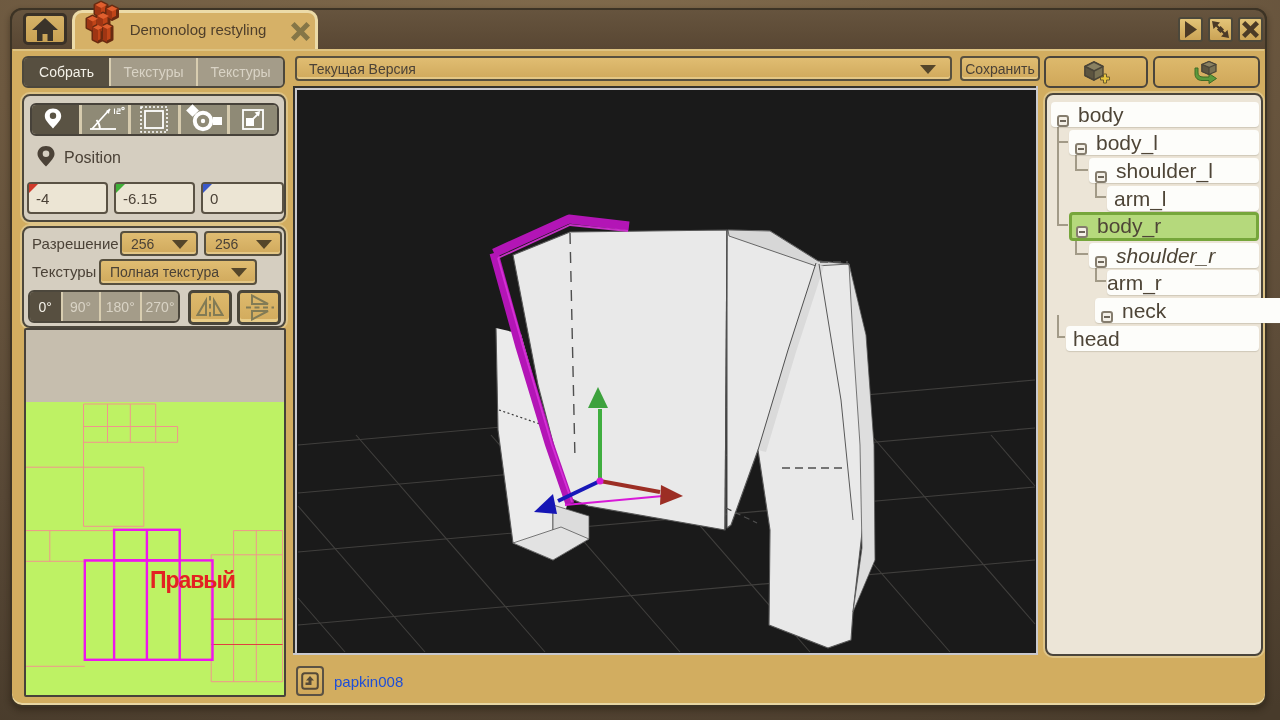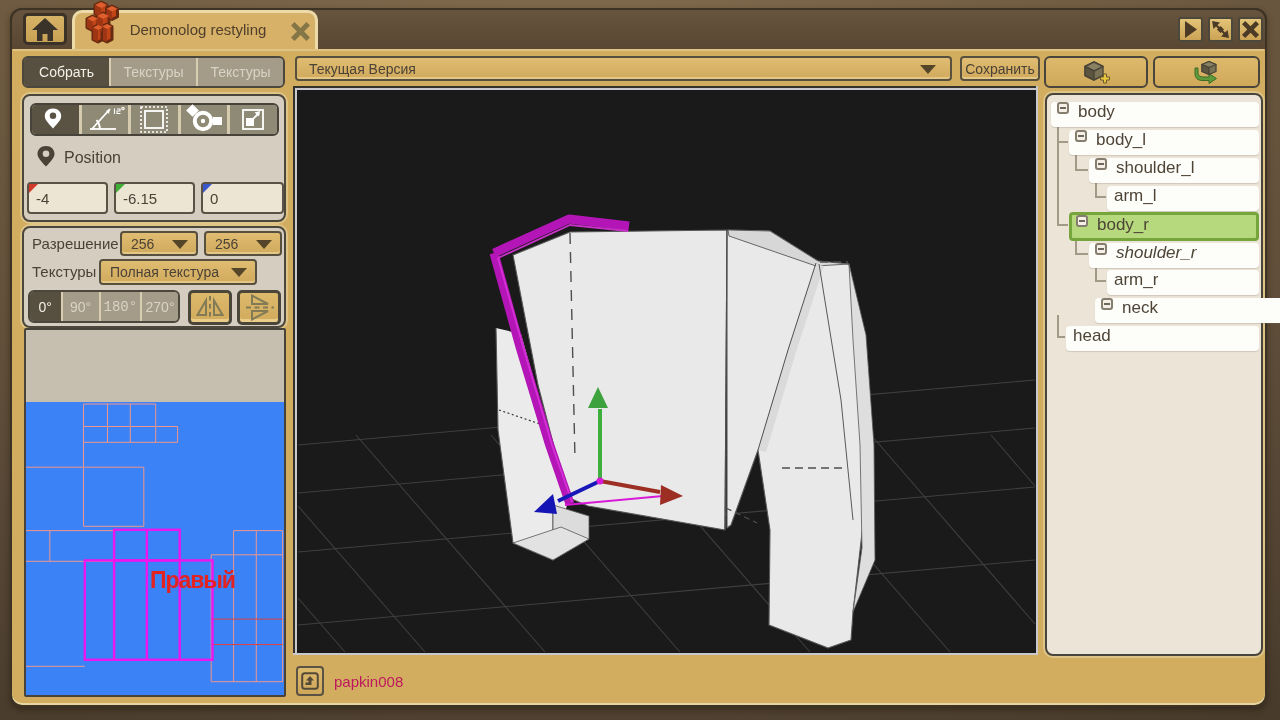--- a/index.html
+++ b/index.html
@@ -51,21 +51,21 @@
   .dd .tri { position:absolute; right:8px; top:50%; margin-top:-4px;
     width:0;height:0;border-left:8px solid transparent;border-right:8px solid transparent;
     border-top:9px solid #55462a; }
   .input {
     background:#ece5d4; border:2px solid #5a5244; border-radius:4px;
     color:#4b4237; font-size:15px; padding-left:7px;
     display:flex; align-items:center; overflow:hidden; position:absolute;
   }
   .treerow {
     position:absolute; background:#fdfdfa; border-radius:4px; height:25px;
-    display:flex; align-items:flex-start; color:#4e4537; font-size:17px;
+    display:flex; align-items:flex-end; color:#4e4537; font-size:21px;
     box-shadow:0 1px 1px rgba(120,110,90,.25);
   }
   .minus {
     width:12px; height:12px; border:2px solid #857d6e; border-radius:3px;
     background:#f4f0e7; position:relative; flex:none;
   }
   .minus:after { content:""; position:absolute; left:1px; right:1px; top:3px; height:2px; background:#6d665a; }
   .lconn { position:absolute; border-left:2px solid #a29a87; border-bottom:2px solid #a29a87; }
 </style>
 </head>
@@ -198,42 +198,42 @@
 
 <div class="abs panel" style="left:22px;top:226px;width:264px;height:102px;"></div>
 <div class="abs" style="left:32px;top:235px;color:#4b4237;font-size:15px;">Разрешение</div>
 <div class="abs dd" style="left:120px;top:231px;width:78px;height:25px;padding-left:9px;">256<span class="tri"></span></div>
 <div class="abs dd" style="left:204px;top:231px;width:78px;height:25px;padding-left:9px;">256<span class="tri"></span></div>
 <div class="abs" style="left:32px;top:263px;color:#4b4237;font-size:15px;">Текстуры</div>
 <div class="abs dd" style="left:99px;top:259px;width:158px;height:26px;padding-left:9px;">Полная текстура<span class="tri"></span></div>
 <div class="abs seg-row" style="left:28px;top:290px;width:152px;height:33px;font-size:14px;">
   <div class="seg sel" style="flex:0.85;">0°</div>
   <div class="seg">90°</div>
-  <div class="seg" style="flex:1.1;font-family:Liberation Mono, monospace;">180°</div>
+  <div class="seg" style="flex:1.1;">180°</div>
   <div class="seg">270°</div>
 </div>
 
 <div class="abs" style="left:188px;top:290px;width:44px;height:35px;background:linear-gradient(#ddb96c,#d2ab5d);border:3px solid #4a463a;border-radius:5px;box-shadow:inset 0 -3px 0 #e8cc87;"></div>
 <svg class="abs" style="left:196px;top:296px;" width="28" height="23" viewBox="0 0 28 23">
   <g stroke="#827b55" stroke-width="2" fill="none">
     <path d="M10 4.5 L10 19 L1.5 19 Z"></path>
     <path d="M18 4.5 L18 19 L26.5 19 Z"></path>
     <path d="M14 0 L14 23" stroke-dasharray="4.5 3.5"></path>
   </g>
 </svg>
 <div class="abs" style="left:237px;top:290px;width:44px;height:35px;background:linear-gradient(#ddb96c,#d2ab5d);border:3px solid #4a463a;border-radius:5px;box-shadow:inset 0 -3px 0 #e8cc87;"></div>
 <svg class="abs" style="left:244px;top:294px;" width="30" height="27" viewBox="0 0 30 27">
   <g stroke="#827b55" stroke-width="2" fill="none">
     <path d="M8 10 L8 1.5 L24 10 Z"></path>
     <path d="M8 17 L8 25.5 L24 17 Z"></path>
     <path d="M2 13.5 L30 13.5" stroke-dasharray="5 3.5"></path>
   </g>
 </svg>
 
-<div class="abs" style="left:24px;top:328px;width:262px;height:369px;border:2px solid #47423a;border-radius:2px;background:#3b82f6;overflow:hidden;">
+<div class="abs" style="left:24px;top:328px;width:262px;height:369px;border:2px solid #47423a;border-radius:2px;background:#bef264;overflow:hidden;">
   <div style="position:absolute;left:0;top:0;width:100%;height:72px;background:#c6beae;"></div>
   <svg style="position:absolute;left:-2px;top:-2px;" width="262" height="369" viewBox="24 328 262 369">
     <g stroke="#f0968c" stroke-width="1" fill="none">
       <path d="M83.5 404 L155.7 404"></path>
       <path d="M83.5 426.5 L177.6 426.5"></path>
       <path d="M83.5 442.3 L177.6 442.3"></path>
       <path d="M107.5 404 L107.5 442.3"></path>
       <path d="M130.3 404 L130.3 442.3"></path>
       <path d="M155.7 404 L155.7 442.3"></path>
       <path d="M177.6 426.5 L177.6 442.3"></path>
@@ -341,21 +341,21 @@
   <polygon points="534,512 553,494 557,514" fill="#1515b5"></polygon>
   <circle cx="600" cy="481" r="3.5" fill="#d819d8"></circle>
 </svg>
 </div>
 
 <div class="abs" style="left:296px;top:666px;width:28px;height:30px;background:linear-gradient(#ddb96c,#d0a85a);border:2px solid #5a5244;border-radius:4px;"></div>
 <svg class="abs" style="left:301px;top:672px;" width="18" height="18" viewBox="0 0 18 18">
   <rect x="1.2" y="1.2" width="15.6" height="15.6" rx="2.5" fill="none" stroke="#554a38" stroke-width="2"></rect>
   <path d="M9 4 L13 8.5 L10.5 8.5 L10.5 13 L4.5 13 L4.5 10.5 L7.5 10.5 L7.5 8.5 L5 8.5 Z" fill="#554a38"></path>
 </svg>
-<div class="abs" style="left:334px;top:673px;color:#be185d;font-size:15px;">papkin008</div>
+<div class="abs" style="left:334px;top:673px;color:#1d4ed8;font-size:15px;">papkin008</div>
 
 <div class="abs" style="left:1044px;top:56px;width:104px;height:32px;background:linear-gradient(#ddb96c,#d0a85a);border:2px solid #4a453c;border-radius:6px;"></div>
 <div class="abs" style="left:1153px;top:56px;width:107px;height:32px;background:linear-gradient(#ddb96c,#d0a85a);border:2px solid #4a453c;border-radius:6px;"></div>
 
 <svg class="abs" style="left:1084px;top:61px;" width="26" height="24" viewBox="0 0 26 24">
   <g stroke="#4b4538" stroke-width="1.4" stroke-linejoin="round">
     <path d="M1 5.5 L10 1 L19 5.5 L19 14.5 L10 19 L1 14.5 Z" fill="#7a7254"></path>
     <path d="M1 5.5 L10 10 L19 5.5 L10 1 Z" fill="#8a8162"></path>
     <path d="M1 5.5 L10 10 L10 19 L1 14.5 Z" fill="#5d5540"></path>
   </g>
@@ -398,21 +398,21 @@
   </div>
 <div class="treerow" style="left:1069px;top:212px;width:190px;height:29px;background:#b5d97c;border:3px solid #76a63b;box-shadow:none;">
     <span class="minus" style="margin-left:4px;"></span>
     <span style="margin-left:9px;">body_r</span>
   </div>
 <div class="treerow" style="left:1089px;top:243px;width:170px;">
     <span class="minus" style="margin-left:6px;"></span>
     <span style="margin-left:9px;font-style:italic;">shoulder_r</span>
   </div>
 <div class="treerow" style="left:1107px;top:270px;width:152px;">
-    <span style="margin-left:7px;">arm_r</span>
+    <span style="margin-left:0;">arm_r</span>
   </div>
 <div class="treerow" style="left:1051px;top:298px;width:208px;margin-left:44px;">
     <span class="minus" style="margin-left:6px;"></span>
     <span style="margin-left:9px;">neck</span>
   </div>
 <div class="treerow" style="left:1066px;top:326px;width:193px;">
     <span style="margin-left:7px;">head</span>
   </div>
 
 </body></html>

